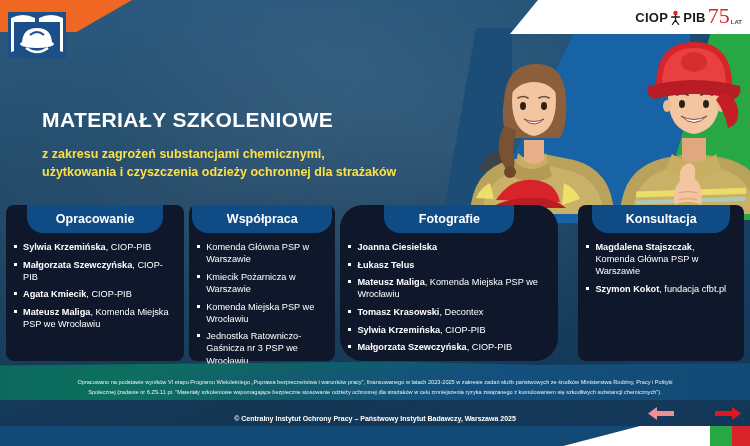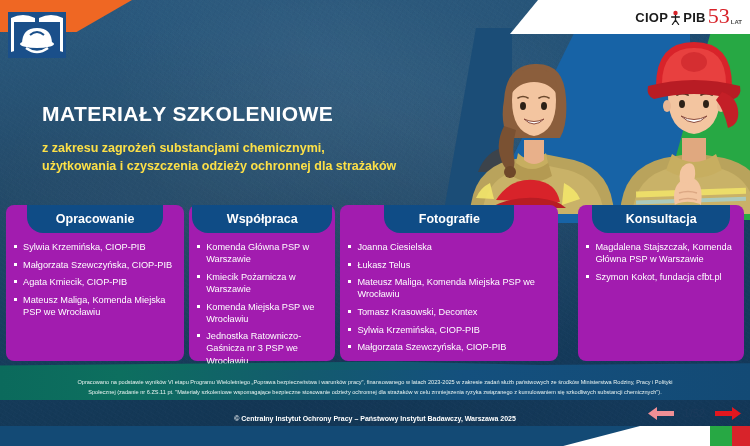--- a/index.html
+++ b/index.html
@@ -100,44 +100,44 @@
     width: 290px; height: 192px;
   }
 
   
   .headline {
     position: absolute; left: 42px; top: 102px;
     width: 430px;
   }
   .headline h1 {
     font-size: 21px; font-weight: bold; color: #ffffff;
-    letter-spacing: .4px; line-height: 1.1;
+    letter-spacing: .4px; line-height: 1.1; margin-top: 6px;
   }
   .headline p {
     margin-top: 14px;
     font-size: 12.5px; font-weight: bold; color: #fde047;
     line-height: 1.45;
   }
 
   
   .cards {
     position: absolute; left: 6px; top: 205px;
     width: 738px; height: 156px;
     display: flex; gap: 5px;
   }
   .card {
     position: relative;
-    background: #a21caf;
+    background: #0f172a;
     border-radius: 8px;
     padding: 30px 8px 12px 8px;
     overflow: visible;
   }
   .card.c1 { width: 183px; }
   .card.c2 { width: 150px; }
-  .card.c3 { width: 224px; }
+  .card.c3 { width: 224px; border-radius: 23px; }
   .card.c4 { width: 170px; margin-left: 15px; }
 
   .card-head {
     position: absolute; left: 50%; top: 0;
     transform: translateX(-50%);
     min-width: 132px;
     padding: 4px 16px 6px;
     background: #0f4c86;
     border-radius: 0 0 16px 16px;
     text-align: center;
@@ -159,21 +159,21 @@
     font-size: 9.2px;
     line-height: 1.32;
     color: #ffffff;
   }
   .card li::before {
     content: "";
     position: absolute; left: 0; top: 4px;
     width: 3px; height: 3px;
     background: #ffffff;
   }
-  .card li b { font-weight: normal; text-align: center; }
+  .card li b { font-weight: bold; text-align: center; }
   .card li span.plain { font-weight: normal; }
 
   
   .footer-band {
     position: absolute; left: 0; bottom: 46px;
     width: 750px; height: 32px;
     background: linear-gradient(90deg, #0b6a5c 0%, #0d6f5f 16%, #135b6e 40%, #14507e 62%, #134a75 100%);
   }
   .footer-band::before {
     content: "";
@@ -347,21 +347,21 @@
   <div class="white-wedge"></div>
   <div class="ciop-logo">
     <span class="ciop-word">CIOP</span>
     <span class="ciop-mark">
       <svg viewBox="0 0 13 15" width="13" height="15">
         <circle cx="6.5" cy="3" r="2.2" fill="#d8232a"></circle>
         <path d="M6.5 5.5 L6.5 10 M6.5 10 L3.4 14.5 M6.5 10 L9.6 14.5 M2.6 7 L10.4 7" stroke="#1b1b1b" stroke-width="1.3" fill="none" stroke-linecap="round"></path>
       </svg>
     </span>
     <span class="ciop-word">PIB</span>
-    <span class="ciop-75">53</span>
+    <span class="ciop-75">75</span>
     <span class="ciop-lat">LAT</span>
   </div>
 
   <div class="headline">
     <h1>MATERIAŁY SZKOLENIOWE</h1>
     <p>
       <span>z zakresu zagrożeń substancjami chemicznymi,</span><br>
       <span>użytkowania i czyszczenia odzieży ochronnej dla strażaków</span>
     </p>
   </div>

